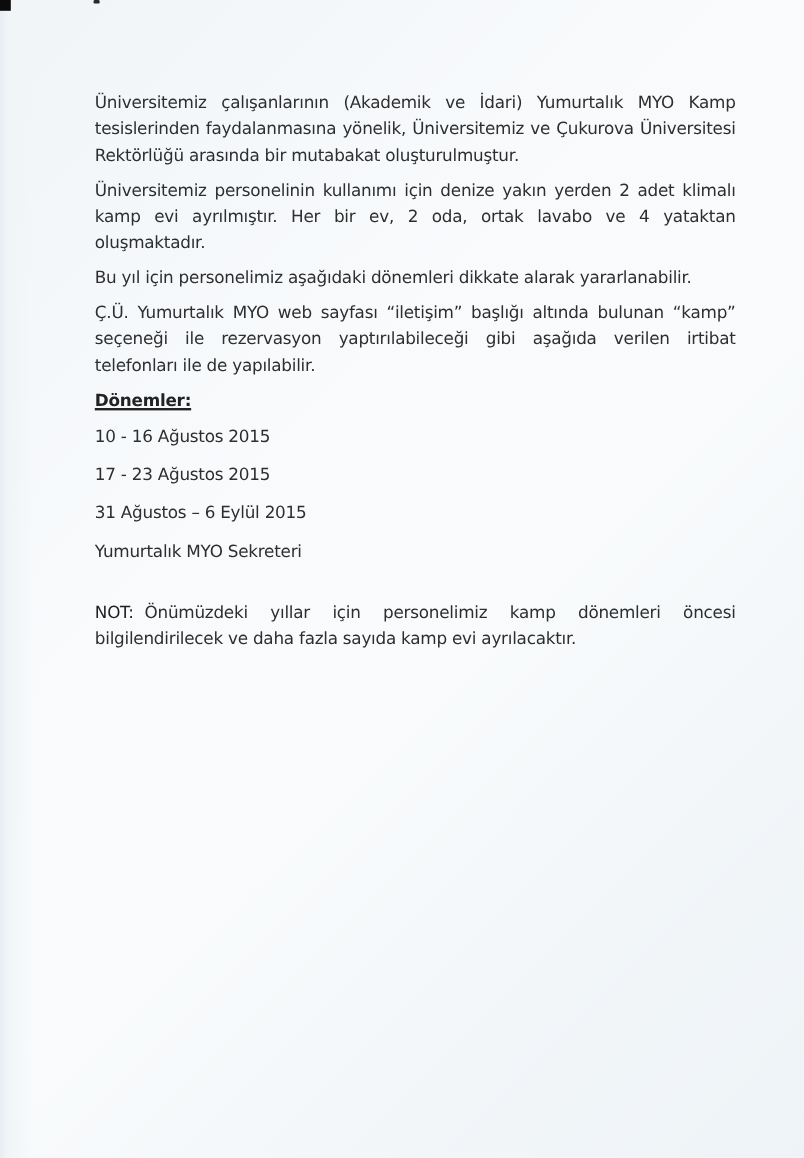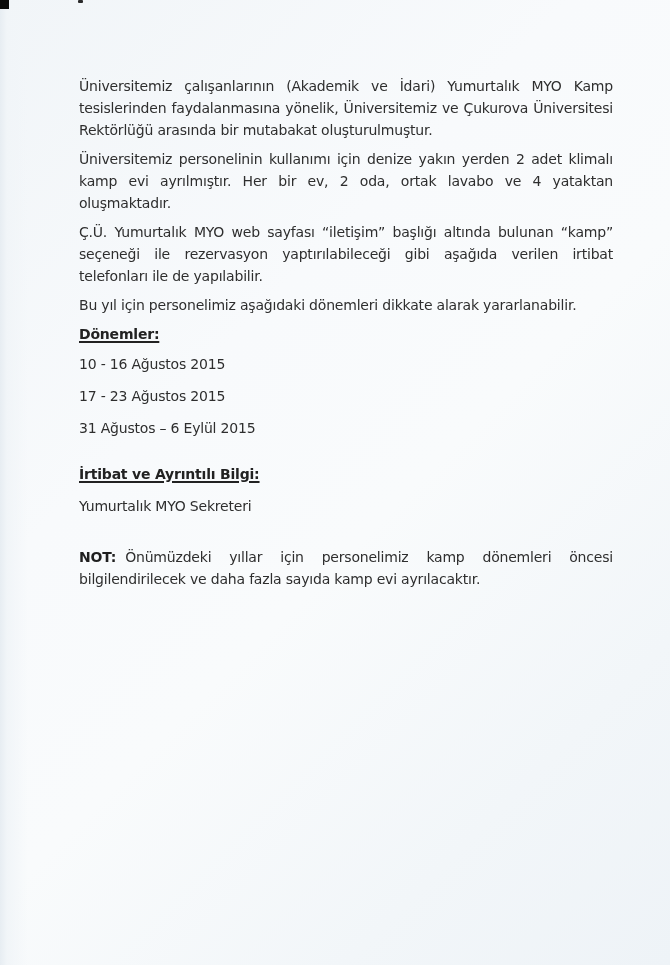--- a/index.html
+++ b/index.html
@@ -81,41 +81,40 @@
   .contact-line {
     font-size: 14px;
     line-height: 22px;
     letter-spacing: -0.2px;
     margin-bottom: 11px;
   }
   .note {
     margin-top: 29px;
   }
   .note-label {
-    font-weight: 700;
+    font-weight: 400;
     color: #1f1f1f;
     margin-right: 9px;
   }
 </style>
 </head>
 <body>
 
 <div class="page">
   <div class="corner-mark"></div>
   <div class="speck"></div>
 
   <div class="content">
     <p class="body">Üniversitemiz çalışanlarının (Akademik ve İdari) Yumurtalık MYO Kamp tesislerinden faydalanmasına yönelik, Üniversitemiz ve Çukurova Üniversitesi Rektörlüğü arasında bir mutabakat oluşturulmuştur.</p>
     <p class="body">Üniversitemiz personelinin kullanımı için denize yakın yerden 2 adet klimalı kamp evi ayrılmıştır. Her bir ev, 2 oda, ortak lavabo ve 4 yataktan oluşmaktadır.</p>
+    <p class="body single">Bu yıl için personelimiz aşağıdaki dönemleri dikkate alarak yararlanabilir.</p>
     <p class="body">Ç.Ü. Yumurtalık MYO web sayfası “iletişim” başlığı altında bulunan “kamp” seçeneği ile rezervasyon yaptırılabileceği gibi aşağıda verilen irtibat telefonları ile de yapılabilir.</p>
-    <p class="body single">Bu yıl için personelimiz aşağıdaki dönemleri dikkate alarak yararlanabilir.</p>
 
     <p class="heading periods-heading">Dönemler:</p>
     <p class="period">10 - 16 Ağustos 2015</p>
     <p class="period">17 - 23 Ağustos 2015</p>
     <p class="period">31 Ağustos – 6 Eylül 2015</p>
 
-    <p class="heading contact-heading">İrtibat ve Ayrıntılı Bilgi:</p>
     <p class="contact-line">Yumurtalık MYO Sekreteri</p>
 
     <p class="body note"><span class="note-label">NOT:</span><span>Önümüzdeki yıllar için personelimiz kamp dönemleri öncesi bilgilendirilecek ve daha fazla sayıda kamp evi ayrılacaktır.</span></p>
   </div>
 </div>
 
 </body></html>

